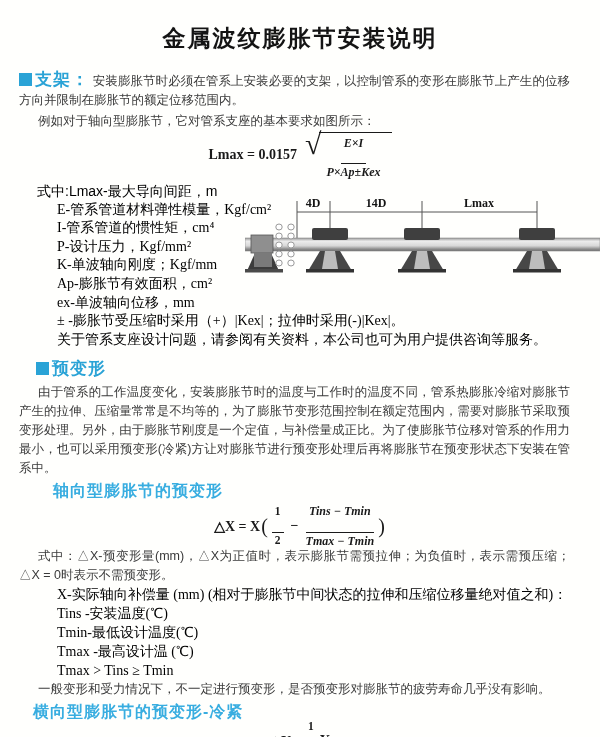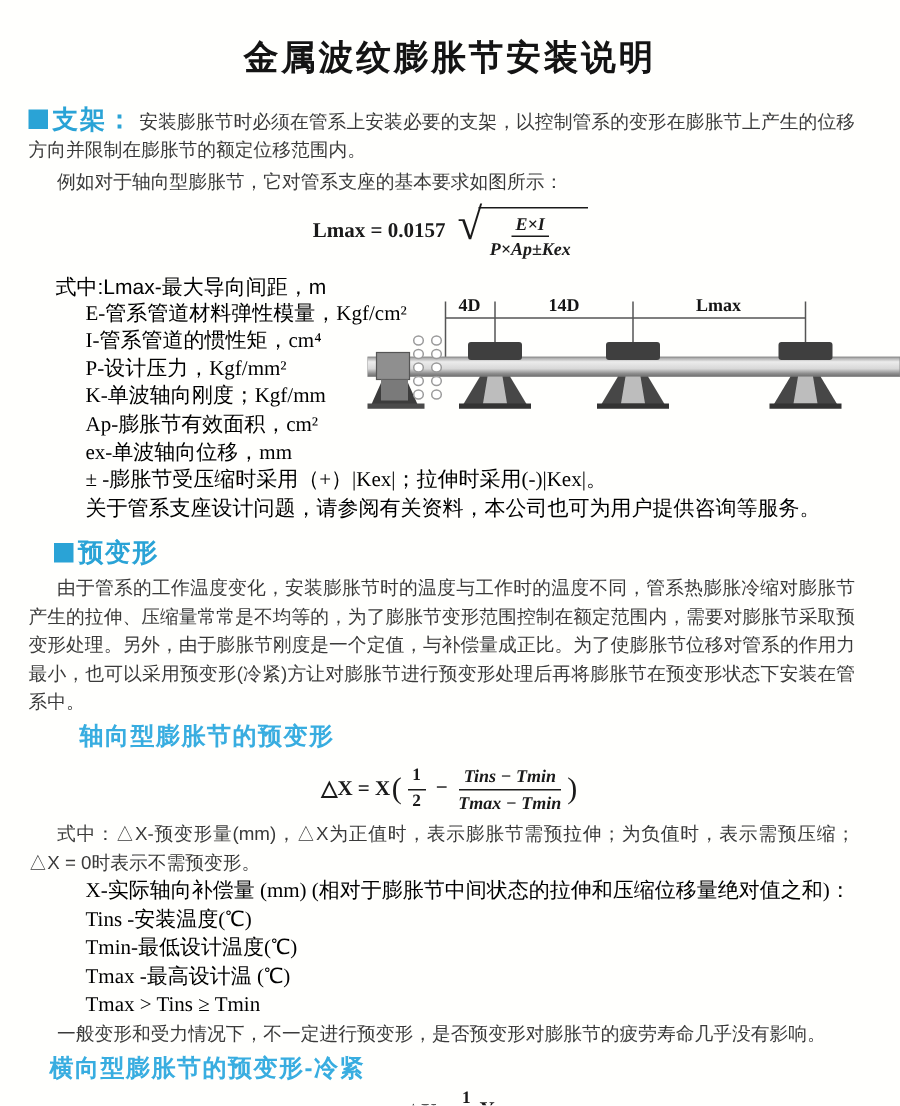--- a/index.html
+++ b/index.html
@@ -32,21 +32,21 @@
     display:flex;justify-content:center;align-items:center;
     font-family:"Liberation Serif",serif;font-weight:bold;color:#1a1a1a;font-size:14px;
   }
   .f1{margin-top:6px;height:36px;}
   .f2{margin-top:5px;height:38px;}
   .f3{margin-top:3px;height:30px;}
   .frac{
     display:inline-flex;flex-direction:column;align-items:center;text-align:center;
     font-size:12px;line-height:1.2;font-style:italic;margin:0 3px;vertical-align:middle;
   }
-  .frac .num{border-bottom:1.3px solid #1a1a1a;padding:0 3px 1px;}
+  .frac .num{border-bottom:1.3px solid #1a1a1a;padding:0 3px 13px;}
   .frac .den{padding-top:1px;}
   .frac.plain{font-style:normal;font-size:11.5px;}
   .sqrt{display:inline-flex;align-items:flex-start;margin-left:8px;}
   .rad{font-size:30px;line-height:26px;font-weight:400;margin-right:-2px;}
   .rootbox{border-top:1.6px solid #1a1a1a;padding:3px 8px 0 4px;margin-top:1px;}
   .paren{font-size:20px;font-weight:400;margin:0 1px;}
   .fsp{margin:0 4px;}
   
   .def-line{margin:0 30px 0 37px;font-size:14px;line-height:18.6px;color:#000000;}
   .def-line.ind{margin-left:57px;font-family:Liberation Serif, serif;}

